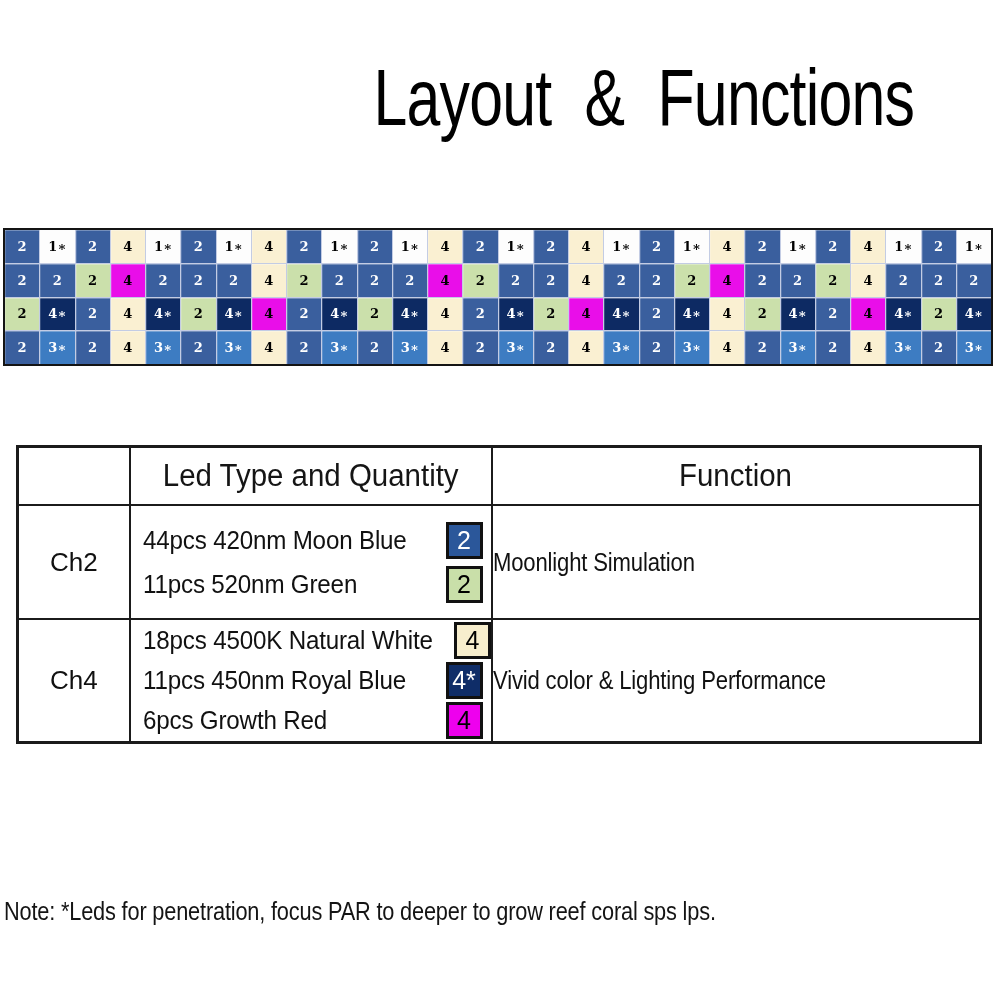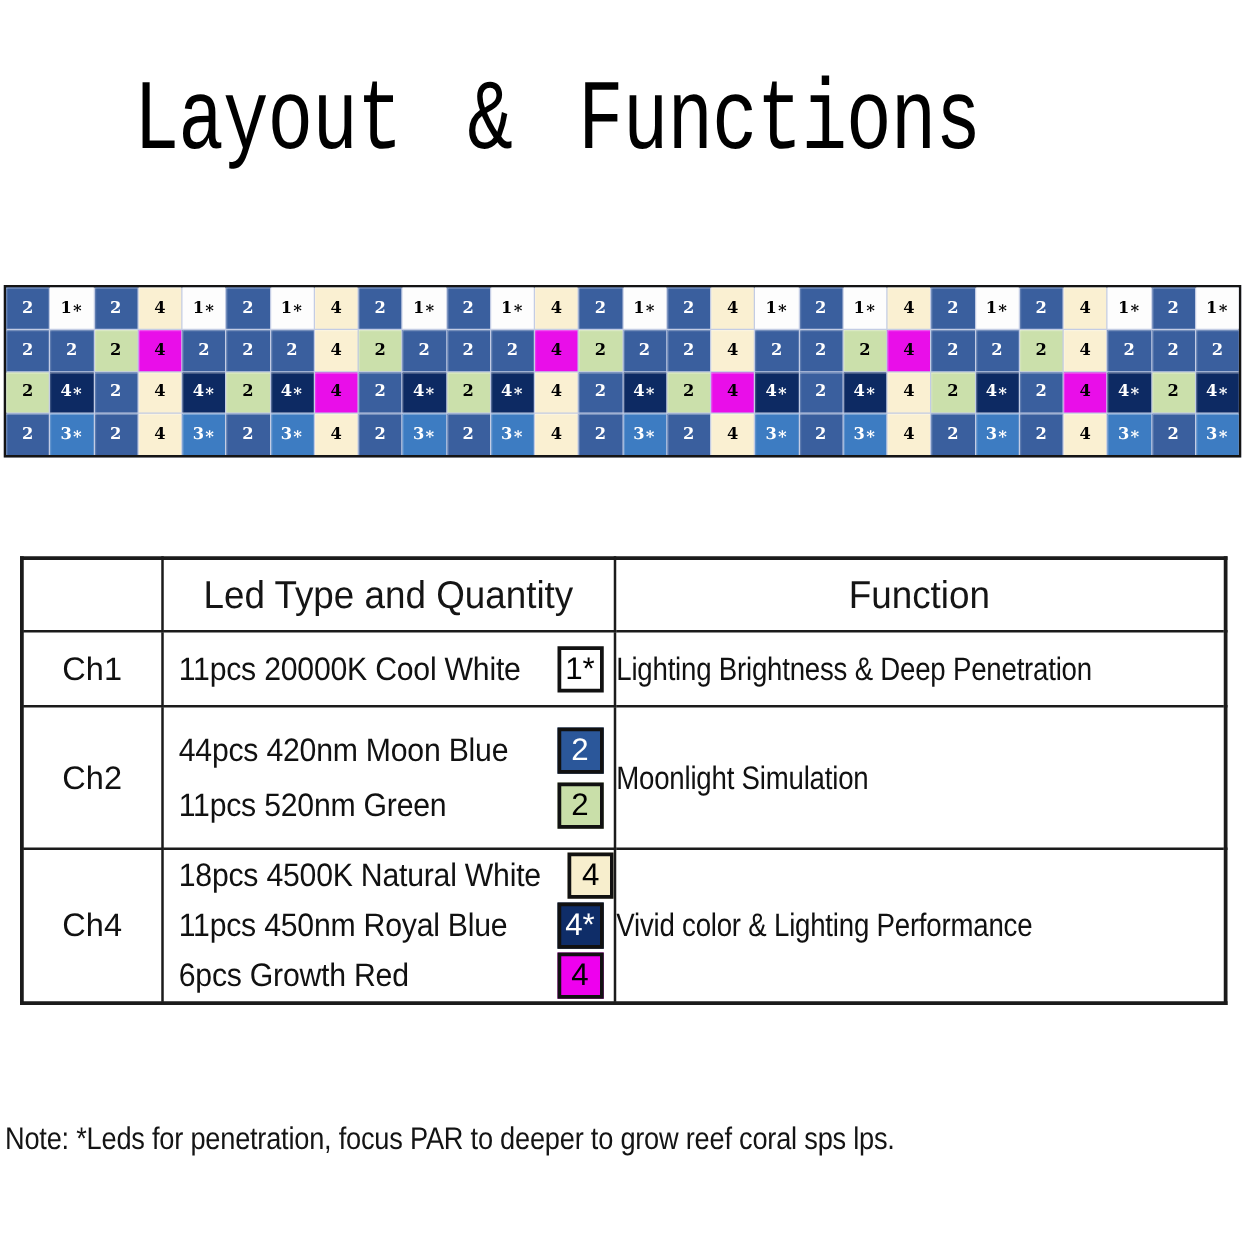--- a/index.html
+++ b/index.html
@@ -2,21 +2,21 @@
 <html><head>
 <meta charset="utf-8">
 <style>
   html,body{margin:0;padding:0;}
   body{
     width:1000px;height:1000px;background:#ffffff;
     font-family:"Liberation Sans",sans-serif;color:#111;
     position:relative;overflow:hidden;
   }
   
-  .title-wrap{position:absolute;top:56px;left:0;width:1000px;text-align:left;font-family:Liberation Mono, monospace;}
+  .title-wrap{position:absolute;top:56px;left:0;width:1000px;text-align:right;}
   .title{
     display:inline-block;font-size:80px;font-weight:400;color:#000;
     letter-spacing:-1px;word-spacing:0.28em;white-space:nowrap;
     transform:scaleX(0.76);transform-origin:center;line-height:1.05;
   }
   
   .strip{
     position:absolute;left:3px;top:228px;width:990px;height:138px;
     box-sizing:border-box;border:2px solid #141414;background:#c3cce4;
     display:grid;grid-template-columns:repeat(28,1fr);grid-template-rows:repeat(4,1fr);
@@ -189,32 +189,20 @@
     <col style="width:489px">
   </colgroup>
   <thead>
     <tr class="header-row">
       <th></th>
       <th><span class="cond">Led Type and Quantity</span></th>
       <th><span class="cond">Function</span></th>
     </tr>
   </thead>
   <tbody>
-      <tr class="row-ch1">
-        <td class="ch-cell">Ch1</td>
-        <td>
-          <div class="led-lines">
-            <div class="led-line">
-              <span class="led-text">11pcs 20000K Cool White</span>
-              <span class="swatch" style="background: rgb(255, 255, 255); color: rgb(0, 0, 0);">1*</span>
-            </div>
-          </div>
-        </td>
-        <td class="fn-cell"><span class="cond">Lighting Brightness &amp; Deep Penetration</span></td>
-      </tr>
       <tr class="row-ch2">
         <td class="ch-cell">Ch2</td>
         <td>
           <div class="led-lines">
             <div class="led-line">
               <span class="led-text">44pcs 420nm Moon Blue</span>
               <span class="swatch" style="background: rgb(43, 87, 154); color: rgb(255, 255, 255);">2</span>
             </div>
             <div class="led-line">
               <span class="led-text">11pcs 520nm Green</span>

